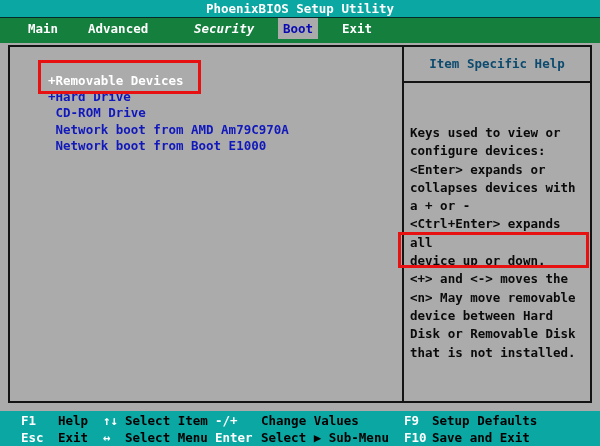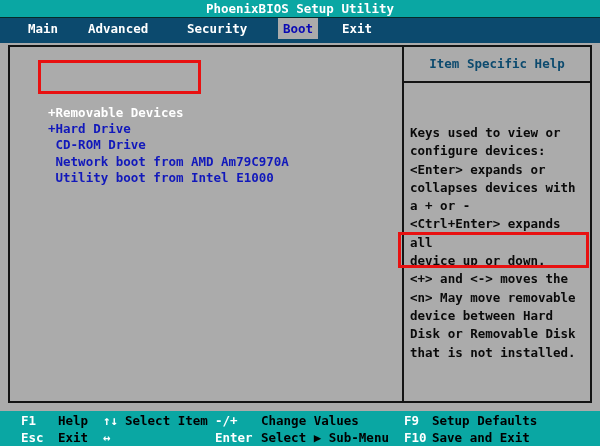--- a/index.html
+++ b/index.html
@@ -12,39 +12,39 @@
   }
   
   .titlebar{
     position:absolute;left:0;top:0;width:600px;height:17px;
     background:#0aa7a3;color:#ffffff;text-align:center;line-height:17px;
     border-bottom:1px solid #062a2a;
   }
   
   .menubar{
     position:absolute;left:0;top:18px;width:600px;height:25px;
-    background:#0c4a6e;color:#ffffff;
+    background:#15803d;color:#ffffff;
   }
   .menu-item{position:absolute;top:0;height:21px;line-height:21px;}
   .menu-item.active{
     background:#ababab;color:#0a0ab4;text-align:center;
   }
   .mi-main{left:28px;}
   .mi-advanced{left:88px;}
-  .mi-security{left:187px;}
+  .mi-security{left:194px;font-style:italic;}
   .mi-boot{left:278px;width:40px;}
   .mi-exit{left:342px;}
   
   .panel{
     position:absolute;left:8px;top:45px;width:580px;height:354px;
     border:2px solid #141414;background:#ababab;
   }
   
   .boot-list{
-    position:absolute;left:38px;top:26px;margin-top:32px;
+    position:absolute;left:38px;top:26px;
   }
   .boot-item{
     height:16.2px;line-height:16.2px;white-space:pre;color:#1118bb;
   }
   .boot-item.selected{color:#ffffff;}
   
   .help-panel{
     position:absolute;right:0;top:0;bottom:0;width:186px;
     border-left:2px solid #141414;
   }
@@ -93,21 +93,21 @@
     <span class="menu-item mi-exit">Exit</span>
   </div>
 
   <div class="panel">
 
     <div class="boot-list">
       <div class="boot-item selected">+Removable Devices</div>
       <div class="boot-item">+Hard Drive</div>
       <div class="boot-item"> CD-ROM Drive</div>
       <div class="boot-item"> Network boot from AMD Am79C970A</div>
-      <div class="boot-item"> Utility boot from Intel E1000</div>
+      <div class="boot-item"> Network boot from Boot E1000</div>
     </div>
 
     <div class="help-panel">
       <div class="help-header">Item Specific Help</div>
       <div class="help-lines">
         <div class="help-line">Keys used to view or</div>
         <div class="help-line">configure devices:</div>
         <div class="help-line">&lt;Enter&gt; expands or</div>
         <div class="help-line">collapses devices with</div>
         <div class="help-line">a + or -</div>
@@ -135,20 +135,21 @@
       <span class="sb-label c-l2">Select Item</span>
       <span class="sb-key c-k3">-/+</span>
       <span class="sb-label c-l3">Change Values</span>
       <span class="sb-key c-k4">F9</span>
       <span class="sb-label c-l4">Setup Defaults</span>
     </div>
     <div class="status-row row-2">
       <span class="sb-key c-k1">Esc</span>
       <span class="sb-label c-l1">Exit</span>
       <span class="sb-key c-k2">↔</span>
+      <span class="sb-label c-l2">Select Menu</span>
       <span class="sb-key c-k3">Enter</span>
       <span class="sb-label c-l3">Select ▶ Sub-Menu</span>
       <span class="sb-key c-k4">F10</span>
       <span class="sb-label c-l4">Save and Exit</span>
     </div>
   </div>
 
 </div>
 
 </body></html>

